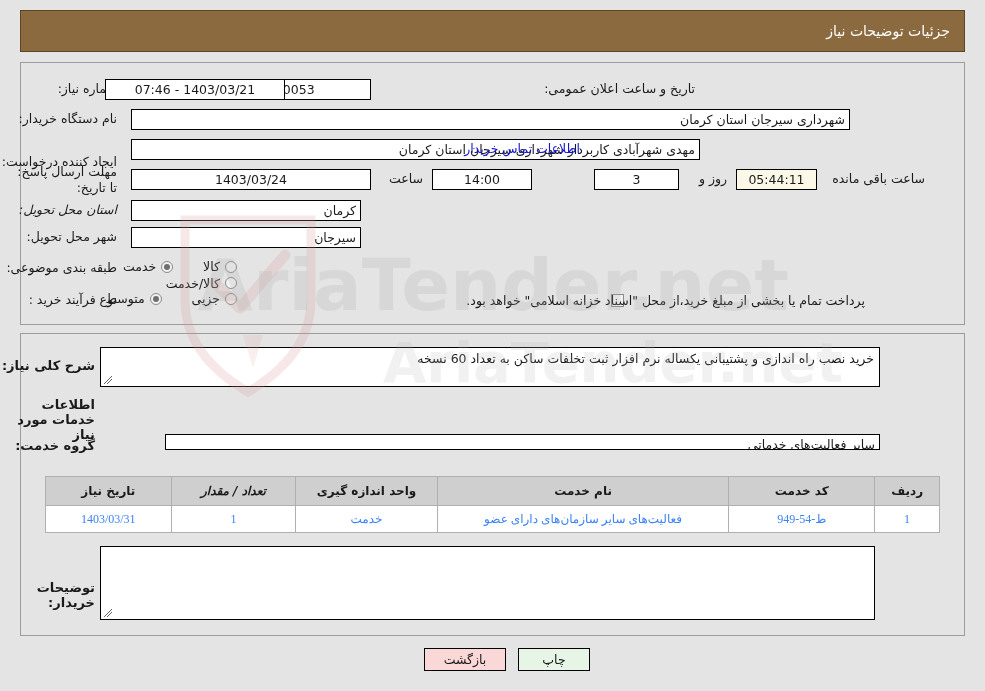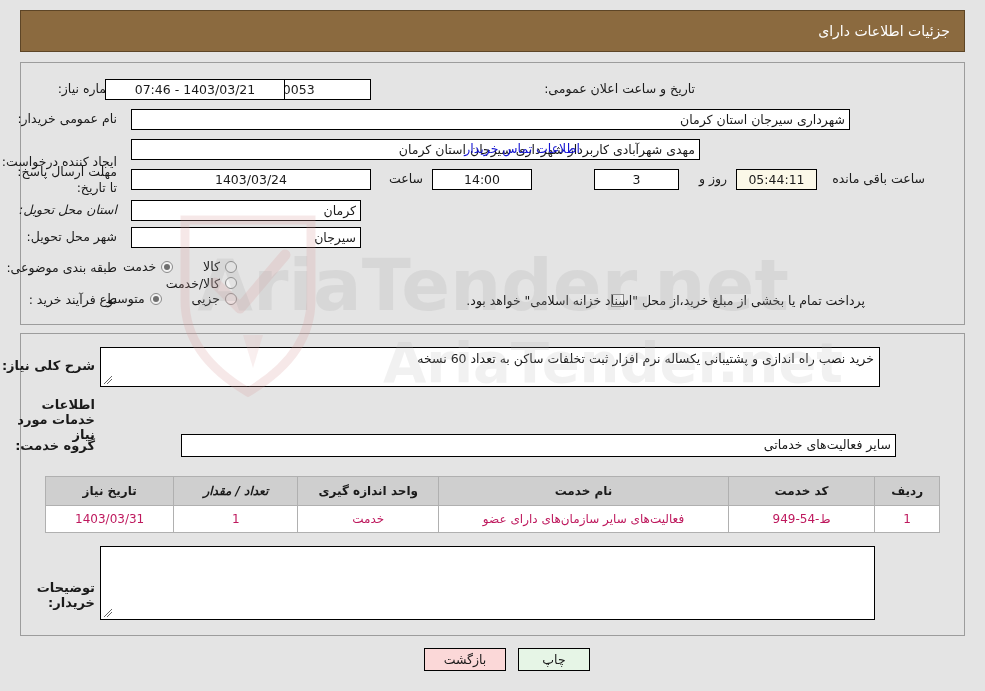--- a/index.html
+++ b/index.html
@@ -178,22 +178,23 @@
     height: 28px;
     color: #1a1a1a;
     text-align: center;
     padding: 0 12px;
   }
   .tbl td {
     background: #ffffff;
     border: 1px solid #b0b0b0;
     height: 26px;
     text-align: center;
-    color: #be185d;
+    color: #3b82f6;
     padding: 0 4px;
+    font-family: Liberation Serif, serif;
   }
 
   
   .btn {
     position: absolute;
     box-sizing: border-box;
     border: 1px solid #000000;
     height: 23px;
     line-height: 21px;
     font-size: 12.5px;
@@ -216,37 +217,37 @@
   <g opacity="0.2">
     <text x="493" y="310" text-anchor="middle" font-family="'DejaVu Sans','Liberation Sans',sans-serif" font-size="72" font-weight="bold" fill="#a8a8a8" direction="ltr">AriaTender.net</text>
   </g>
   <g opacity="0.18">
     <path d="M243 335 L263 335 L253 368 Z" fill="#e0a5a5"></path>
     <text x="613" y="382" text-anchor="middle" font-family="'DejaVu Sans','Liberation Sans',sans-serif" font-size="56" font-weight="bold" fill="#b5b5b5" direction="ltr">AriaTender.net</text>
   </g>
 </svg>
 
 <div class="header-bar">
-  <span class="header-title">جزئیات اطلاعات دارای</span>
+  <span class="header-title">جزئیات توضیحات نیاز</span>
 </div>
 
 <div class="panel" id="panel-top"></div>
 
 <div class="row" style="right:868px; top:81px;">
   <span class="lbl">شماره نیاز:</span>
 </div>
 <div class="field center" style="position:absolute; right:614px; top:79px; width:240px;">1103005674000053</div>
 
 <div class="row" style="right:290px; top:81px;">
   <span class="lbl">تاریخ و ساعت اعلان عمومی:</span>
 </div>
 <div class="field center" style="position:absolute; right:700px; top:79px; width:180px; left:98px;">1403/03/21 - 07:46</div>
 
 <div class="row" style="right:868px; top:111px;">
-  <span class="lbl">نام عمومی خریدار:</span>
+  <span class="lbl">نام دستگاه خریدار:</span>
 </div>
 <div class="field" style="position:absolute; right:135px; top:109px; width:719px;">شهرداری سیرجان استان کرمان</div>
 
 <div class="row" style="right:868px; top:154px;">
   <span class="lbl">ایجاد کننده درخواست:</span>
 </div>
 <div class="field" style="position:absolute; right:285px; top:139px; width:569px;">مهدی شهرآبادی کاربرداز شهرداری سیرجان استان کرمان</div>
 <span class="link" style="position:absolute; right:405px; top:141px;">اطلاعات تماس خریدار</span>
 
 <div class="row" style="right:868px; top:164px; display:block; width:110px; white-space:normal; line-height:15px;">
@@ -310,21 +311,21 @@
 <div class="textarea" style="position:absolute; right:105px; top:347px; width:780px; height:40px;">
   <span>خرید نصب راه اندازی  و پشتیبانی  یکساله نرم افزار ثبت تخلفات ساکن به تعداد 60 نسخه</span>
   <svg class="resize-grip" viewBox="0 0 10 10">
     <path d="M1 9 L9 1 M4 9 L9 4" stroke="#666" stroke-width="1" fill="none"></path>
   </svg>
 </div>
 
 <div class="section-title" style="right:890px; top:397px;">اطلاعات خدمات مورد نیاز</div>
 
 <span class="lbl lbl-strong" style="position:absolute; right:890px; top:438px; font-size:13px;">گروه خدمت:</span>
-<div class="field" style="position:absolute; right:89px; top:434px; width:715px; height:23px; line-height:20px;padding-left:41px;">سایر فعالیت‌های خدماتی</div>
+<div class="field" style="position:absolute; right:105px; top:434px; width:715px; height:16px; line-height:20px;padding-left:41px;">سایر فعالیت‌های خدماتی</div>
 
 <table class="tbl" style="right:45px; top:476px; width:895px;">
   <thead>
     <tr>
       <th style="width:42px;">ردیف</th>
       <th style="width:145px;">کد خدمت</th>
       <th style="width:330px;margin-top:40px;">نام خدمت</th>
       <th style="width:140px;">واحد اندازه گیری</th>
       <th style="width:120px;font-style:italic;">تعداد / مقدار</th>
       <th style="width:118px;">تاریخ نیاز</th>

